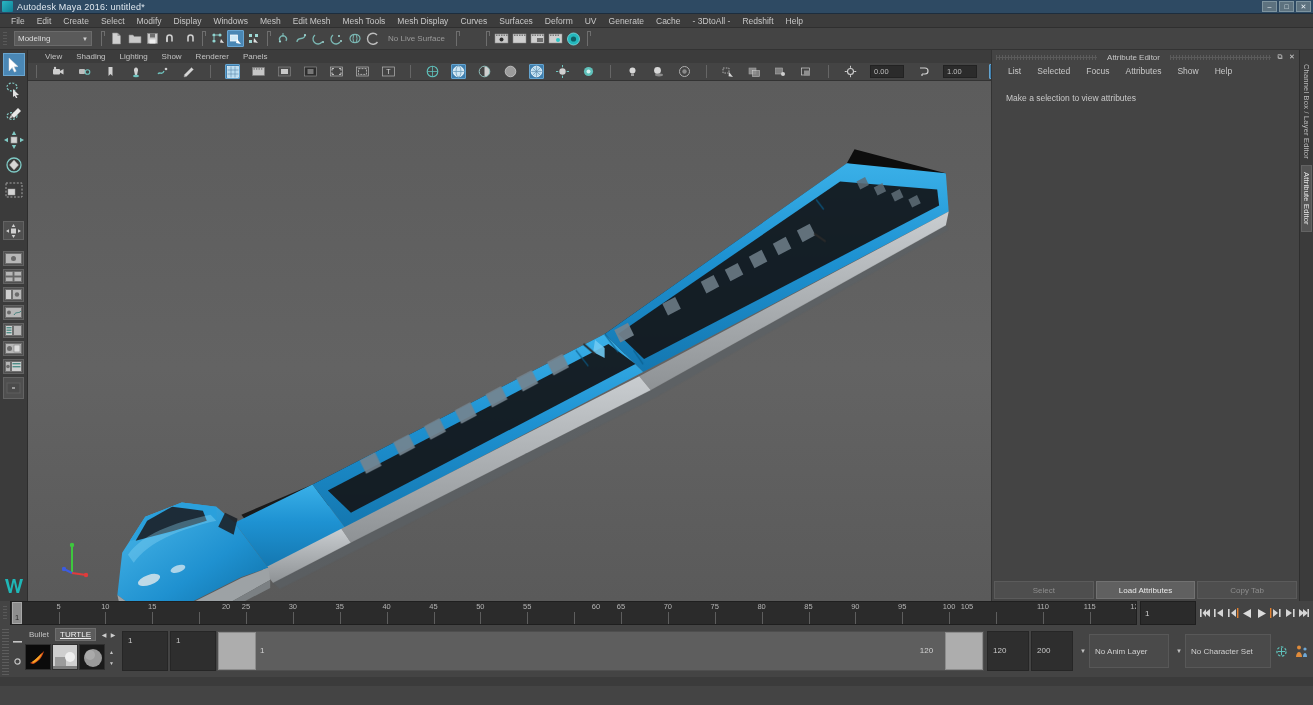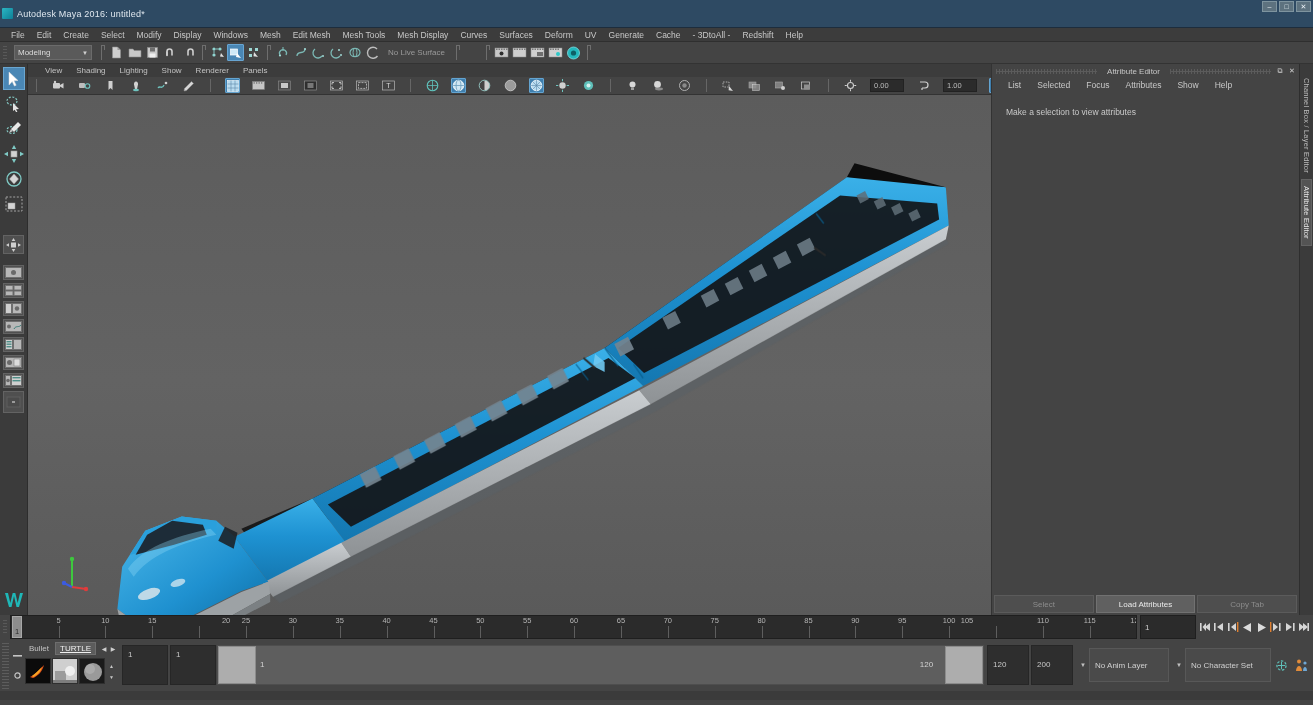--- a/index.html
+++ b/index.html
@@ -7,21 +7,21 @@
     width: 1313px; height: 705px;
     background: #444444;
     font-family: "Liberation Sans", sans-serif;
     overflow: hidden;
     -webkit-font-smoothing: antialiased;
   }
   #app { position: relative; width: 1313px; height: 705px; background: #444; }
 
   
   .titlebar {
-    height: 28px; background: #2e4a63;
+    height: 14px; background: #2e4a63;
     display: flex; align-items: center;
     border-bottom: 1px solid #1d2d3d;
     position: relative;
   }
   .titlebar .tb-icon {
     width: 11px; height: 11px; margin: 0 4px 0 2px;
     background: linear-gradient(135deg,#2bb6c4 0%, #0d7f96 100%);
     border-radius: 1px; flex: 0 0 auto;
   }
   .titlebar .tb-title {
@@ -972,21 +972,21 @@
         <div class="ts-lbl" style="left: 328.75px;">35</div>
         <div class="ts-tick" style="left: 375.625px;"></div>
         <div class="ts-lbl" style="left: 375.625px;">40</div>
         <div class="ts-tick" style="left: 422.5px;"></div>
         <div class="ts-lbl" style="left: 422.5px;">45</div>
         <div class="ts-tick" style="left: 469.375px;"></div>
         <div class="ts-lbl" style="left: 469.375px;">50</div>
         <div class="ts-tick" style="left: 516.25px;"></div>
         <div class="ts-lbl" style="left: 516.25px;">55</div>
         <div class="ts-tick" style="left: 563.125px;"></div>
-        <div class="ts-lbl" style="left: 563px;">60</div>
+        <div class="ts-lbl" style="left: 585px;">60</div>
         <div class="ts-tick" style="left: 610px;"></div>
         <div class="ts-lbl" style="left: 610px;">65</div>
         <div class="ts-tick" style="left: 656.875px;"></div>
         <div class="ts-lbl" style="left: 656.875px;">70</div>
         <div class="ts-tick" style="left: 703.75px;"></div>
         <div class="ts-lbl" style="left: 703.75px;">75</div>
         <div class="ts-tick" style="left: 750.625px;"></div>
         <div class="ts-lbl" style="left: 750.625px;">80</div>
         <div class="ts-tick" style="left: 797.5px;"></div>
         <div class="ts-lbl" style="left: 797.5px;">85</div>

